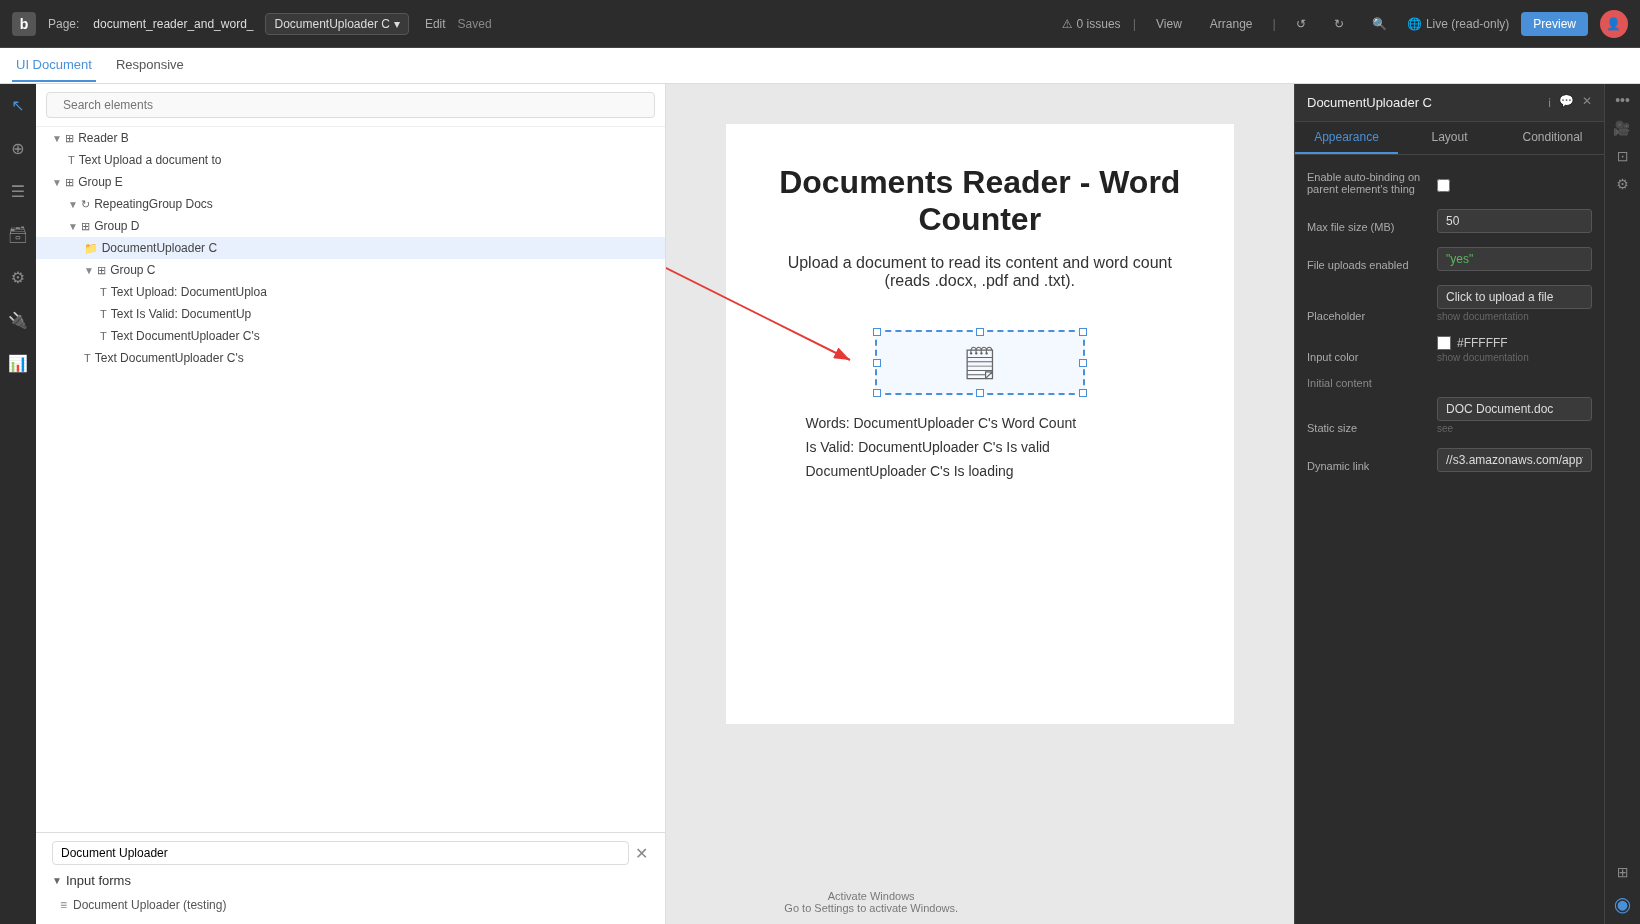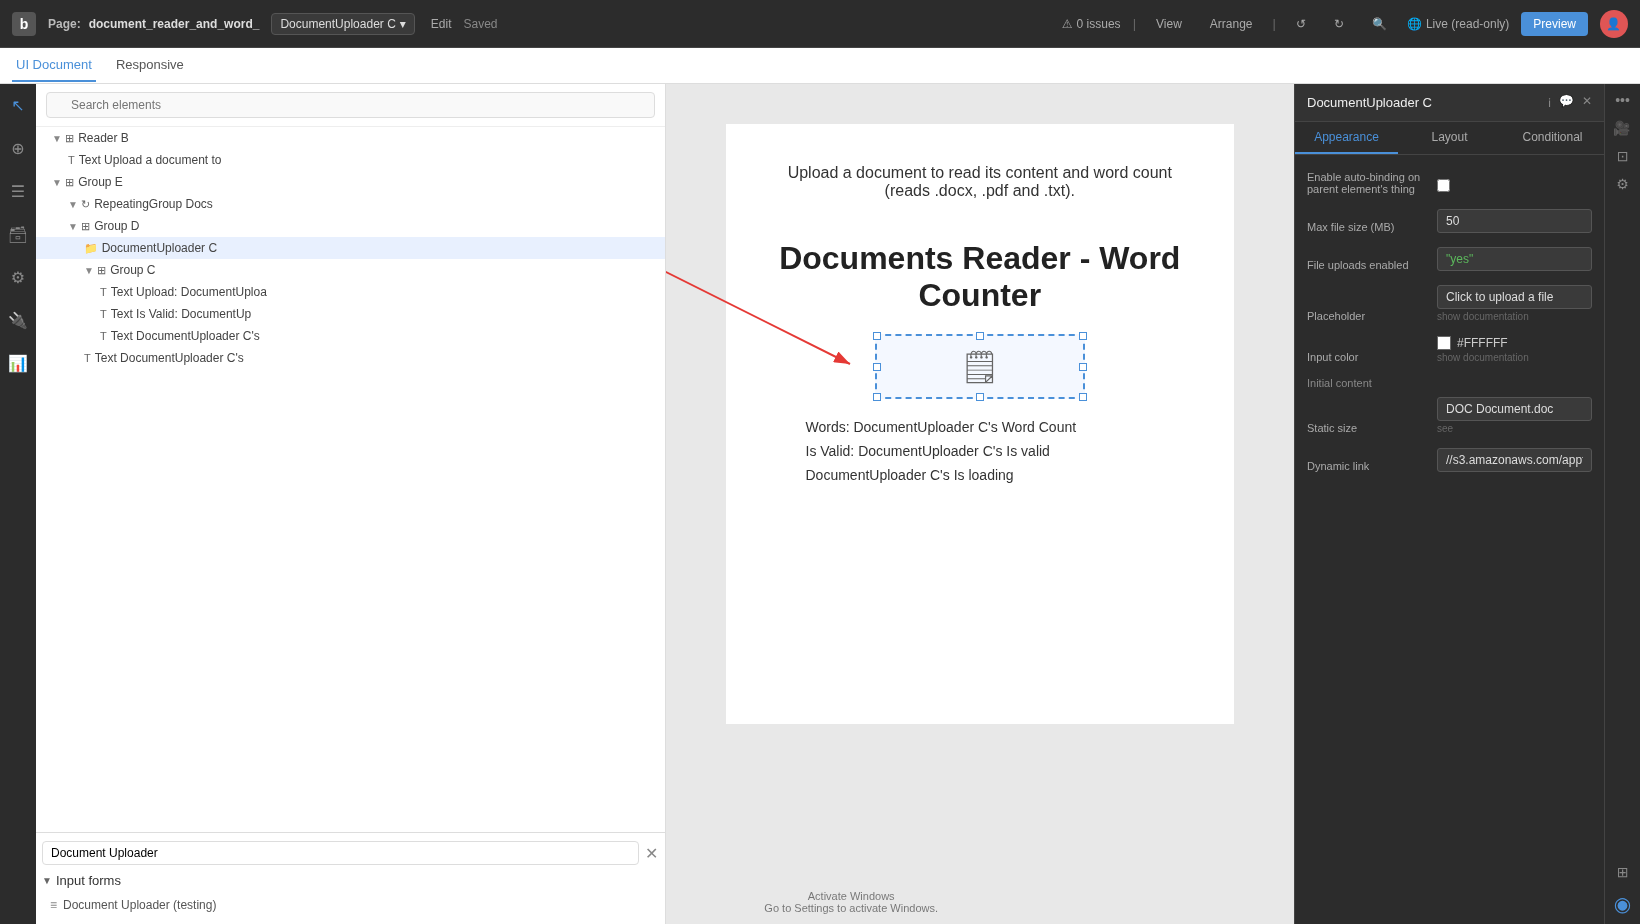--- a/index.html
+++ b/index.html
@@ -5,21 +5,21 @@
     * { box-sizing: border-box; margin: 0; padding: 0; }
     body { font-family: -apple-system, BlinkMacSystemFont, 'Segoe UI', sans-serif; background: #f5f5f5; overflow: hidden; }
 
     
     #topbar {
       display: flex; align-items: center; height: 48px;
       background: #2c2c2c; color: #ccc; padding: 0 12px;
       gap: 12px; font-size: 13px; border-bottom: 1px solid #444;
     }
     #topbar .logo { width: 24px; height: 24px; background: #555; border-radius: 4px; display: flex; align-items: center; justify-content: center; color: #fff; font-weight: bold; font-size: 14px; }
-    #topbar .page-info { display: flex; align-items: flex-end; gap: 8px; color: #bbb; font-size: 12px; font-weight: bold; }
+    #topbar .page-info { display: flex; align-items: flex-end; gap: 14px; color: #bbb; font-size: 12px; }
     #topbar .page-name { color: #ddd; }
     #topbar .element-selector { background: #3a3a3a; border: 1px solid #555; border-radius: 4px; padding: 3px 8px; color: #ddd; font-size: 12px; display: flex; align-items: center; gap: 4px; cursor: pointer; }
     #topbar .edit-btn { color: #aaa; font-size: 12px; cursor: pointer; margin-left: 4px; }
     #topbar .saved { color: #888; font-size: 12px; }
     #topbar .spacer { flex: 1; }
     #topbar .issues { display: flex; align-items: center; gap: 4px; font-size: 12px; color: #aaa; }
     #topbar .top-btn { background: none; border: none; color: #aaa; cursor: pointer; font-size: 12px; padding: 4px 8px; border-radius: 3px; }
     #topbar .preview-btn { background: #4a90d9; color: #fff; border: none; border-radius: 4px; padding: 5px 12px; font-size: 12px; cursor: pointer; }
     #topbar .live-btn { color: #aaa; font-size: 12px; display: flex; align-items: center; gap: 4px; }
 
@@ -35,33 +35,33 @@
     
     #main { display: flex; height: calc(924px - 84px); }
     #left-icons { width: 36px; background: #2c2c2c; display: flex; flex-direction: column; align-items: center; padding: 8px 0; gap: 16px; flex-shrink: 0; }
     #left-icons .icon-btn { color: #888; cursor: pointer; font-size: 16px; padding: 4px; }
     #left-icons .icon-btn.active { color: #4a90d9; }
 
     #sidebar-content { flex: 1; display: flex; flex-direction: column; }
 
     
     #search-bar { padding: 8px 10px; border-bottom: 1px solid #eee; }
-    #search-bar input { width: 100%; border: 1px solid #ddd; border-radius: 4px; padding: 5px 24px; font-size: 12px; color: #555; background: #f9f9f9; }
+    #search-bar input { width: 100%; border: 1px solid #ddd; border-radius: 4px; padding: 5px 16px; font-size: 12px; color: #555; background: #f9f9f9; }
 
     
     #tree { flex: 1; overflow-y: auto; font-size: 12px; }
     .tree-item { display: flex; align-items: center; padding: 4px 8px; cursor: pointer; color: #444; white-space: nowrap; }
     .tree-item.selected { background: #e8f0fe; }
     .tree-item .indent { display: inline-block; }
     .tree-item .arrow { color: #888; margin-right: 3px; font-size: 10px; }
     .tree-item .icon { margin-right: 4px; font-size: 11px; color: #666; }
     .tree-item .label { font-size: 12px; }
 
     
-    #bottom-panel { border-top: 1px solid #ddd; padding: 8px 6px; }
+    #bottom-panel { border-top: 1px solid #ddd; padding: 8px 16px; }
     #bottom-search { display: flex; align-items: center; gap: 6px; margin-bottom: 8px; }
     #bottom-search input { flex: 1; border: 1px solid #ddd; border-radius: 4px; padding: 4px 8px; font-size: 12px; }
     #bottom-search .close-btn { cursor: pointer; color: #888; }
     .input-forms-label { font-size: 13px; font-weight: 500; color: #333; margin-bottom: 6px; display: flex; align-items: center; gap: 4px; }
     .input-forms-label .arrow { font-size: 10px; color: #666; }
     .list-item-entry { display: flex; align-items: center; gap: 6px; padding: 4px 8px; font-size: 12px; color: #555; cursor: pointer; }
     .list-item-entry .icon { color: #888; }
 
     
     #canvas { flex: 1; background: #e8e8e8; position: relative; overflow: hidden; }
@@ -111,21 +111,21 @@
     .sub-label { color: #666; font-size: 10px; margin-top: 2px; }
     .color-row { display: flex; align-items: center; gap: 6px; }
     .color-swatch { width: 14px; height: 14px; background: #fff; border: 1px solid #666; }
     .section-label { color: #888; font-size: 11px; margin-bottom: 4px; font-weight: 400; }
 
     
     #right-icons { width: 36px; background: #2c2c2c; border-left: 1px solid #444; display: flex; flex-direction: column; align-items: center; padding: 8px 0; gap: 12px; }
     #right-icons .icon-btn { color: #888; font-size: 14px; cursor: pointer; }
 
     
-    #win-overlay { position: absolute; bottom: 10px; right: 356px; font-size: 11px; color: rgba(0,0,0,0.5); text-align: center; pointer-events: none; }
+    #win-overlay { position: absolute; bottom: 10px; right: 336px; font-size: 11px; color: rgba(0,0,0,0.5); text-align: center; pointer-events: none; }
   </style>
 </head>
 <body>
 
 <div id="topbar">
   <div class="logo">b</div>
   <div class="page-info">
     <span>Page:</span>
     <span class="page-name">document_reader_and_word_</span>
   </div>
@@ -250,22 +250,22 @@
       <div class="list-item-entry">
         <span class="icon">≡</span>
         <span>Document Uploader (testing)</span>
       </div>
     </div>
   </div>
 
   <div id="canvas">
     <div id="canvas-inner">
       <div id="page-content">
+        <div id="page-title">Documents Reader - Word Counter</div>
         <div id="page-subtitle">Upload a document to read its content and word count (reads .docx, .pdf and .txt).</div>
-        <div id="page-title">Documents Reader - Word Counter</div>
 
         <div style="position:relative; margin: 20px auto; width: 400px;">
           <div id="upload-widget" style="margin: 0 auto;">
             <div id="upload-box">
               <div class="handle tl"></div>
               <div class="handle tr"></div>
               <div class="handle bl"></div>
               <div class="handle br"></div>
               <div class="handle tm"></div>
               <div class="handle bm"></div>

